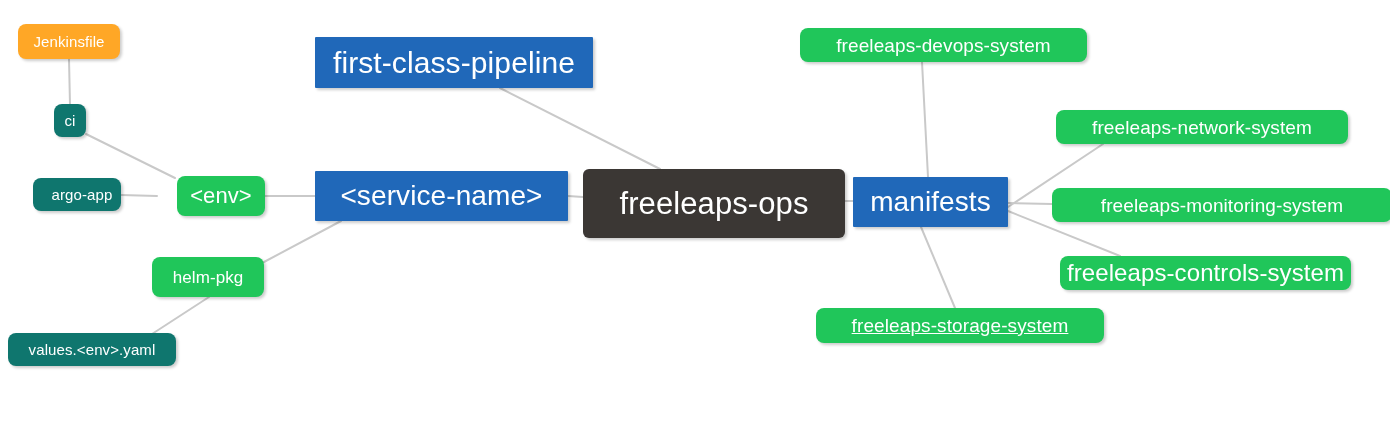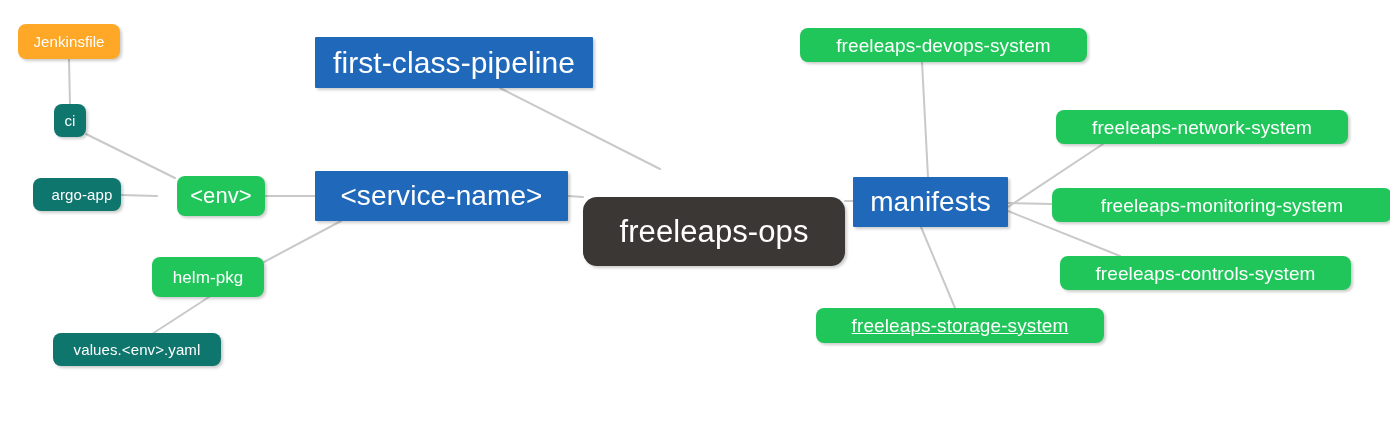--- a/index.html
+++ b/index.html
@@ -37,22 +37,21 @@
     border-radius: 8px;
     white-space: nowrap;
     line-height: 1;
     box-shadow: 2px 2px 3px rgba(0,0,0,0.20);
     padding: 0 10px;
     letter-spacing: 0.1px;
   }
   .node.root {
     background: #3b3734;
     font-size: 31px;
-    border-radius: 14px;
-    margin-top: 28px;
+    border-radius: 6px;
   }
   .node.branch {
     background: #2068b9;
     border-radius: 1px;
   }
   .node.leaf-green {
     background: #20c65a;
   }
   .node.leaf-orange {
     background: #ffa726;
@@ -80,24 +79,24 @@
       <line x1="1008" y1="203" x2="1052" y2="204" stroke="#c9c9c9" stroke-width="2" stroke-linecap="round"></line>
       <line x1="1008" y1="211" x2="1120" y2="256" stroke="#c9c9c9" stroke-width="2" stroke-linecap="round"></line>
       <line x1="921" y1="227" x2="955" y2="308" stroke="#c9c9c9" stroke-width="2" stroke-linecap="round"></line>
     </svg>
   <div id="node-layer">
       <div class="node leaf-orange" style="left: 18px; top: 24px; width: 102px; height: 35px; font-size: 15px;">Jenkinsfile</div>
       <div class="node leaf-red" style="left: 54px; top: 104px; width: 32px; height: 33px; font-size: 15px;">ci</div>
       <div class="node leaf-red" style="left: 33px; top: 178px; width: 88px; height: 33px; font-size: 15px; padding-left: 20px;">argo-app</div>
       <div class="node leaf-green" style="left: 157px; top: 176px; width: 88px; height: 40px; font-size: 22px; margin-left: 20px;">&lt;env&gt;</div>
       <div class="node leaf-green" style="left: 152px; top: 257px; width: 112px; height: 40px; font-size: 17px;">helm-pkg</div>
-      <div class="node leaf-red" style="left: 8px; top: 333px; width: 168px; height: 33px; font-size: 15px; margin-left: 45px;">values.&lt;env&gt;.yaml</div>
+      <div class="node leaf-red" style="left: 8px; top: 333px; width: 168px; height: 33px; font-size: 15px;">values.&lt;env&gt;.yaml</div>
       <div class="node branch" style="left: 315px; top: 37px; width: 278px; height: 51px; font-size: 30px;">first-class-pipeline</div>
       <div class="node branch" style="left: 315px; top: 171px; width: 253px; height: 50px; font-size: 28px;">&lt;service-name&gt;</div>
       <div class="node root" style="left: 583px; top: 169px; width: 262px; height: 69px; font-size: 31px;">freeleaps-ops</div>
       <div class="node branch" style="left: 853px; top: 177px; width: 155px; height: 50px; font-size: 28px;">manifests</div>
       <div class="node leaf-green" style="left: 800px; top: 28px; width: 287px; height: 34px; font-size: 19px;">freeleaps-devops-system</div>
       <div class="node leaf-green" style="left: 1056px; top: 110px; width: 292px; height: 34px; font-size: 19px;">freeleaps-network-system</div>
       <div class="node leaf-green" style="left: 1052px; top: 188px; width: 340px; height: 34px; font-size: 19px;">freeleaps-monitoring-system</div>
-      <div class="node leaf-green" style="left: 1060px; top: 256px; width: 291px; height: 34px; font-size: 19px;">freeleaps-controls-system</div>
+      <div class="node leaf-green" style="left: 1060px; top: 256px; width: 291px; height: 34px; font-size: 24px;">freeleaps-controls-system</div>
       <div class="node leaf-green" style="left: 816px; top: 308px; width: 288px; height: 35px; font-size: 19px; text-decoration: underline;">freeleaps-storage-system</div>
     </div>
 </div>
 
 </body></html>

